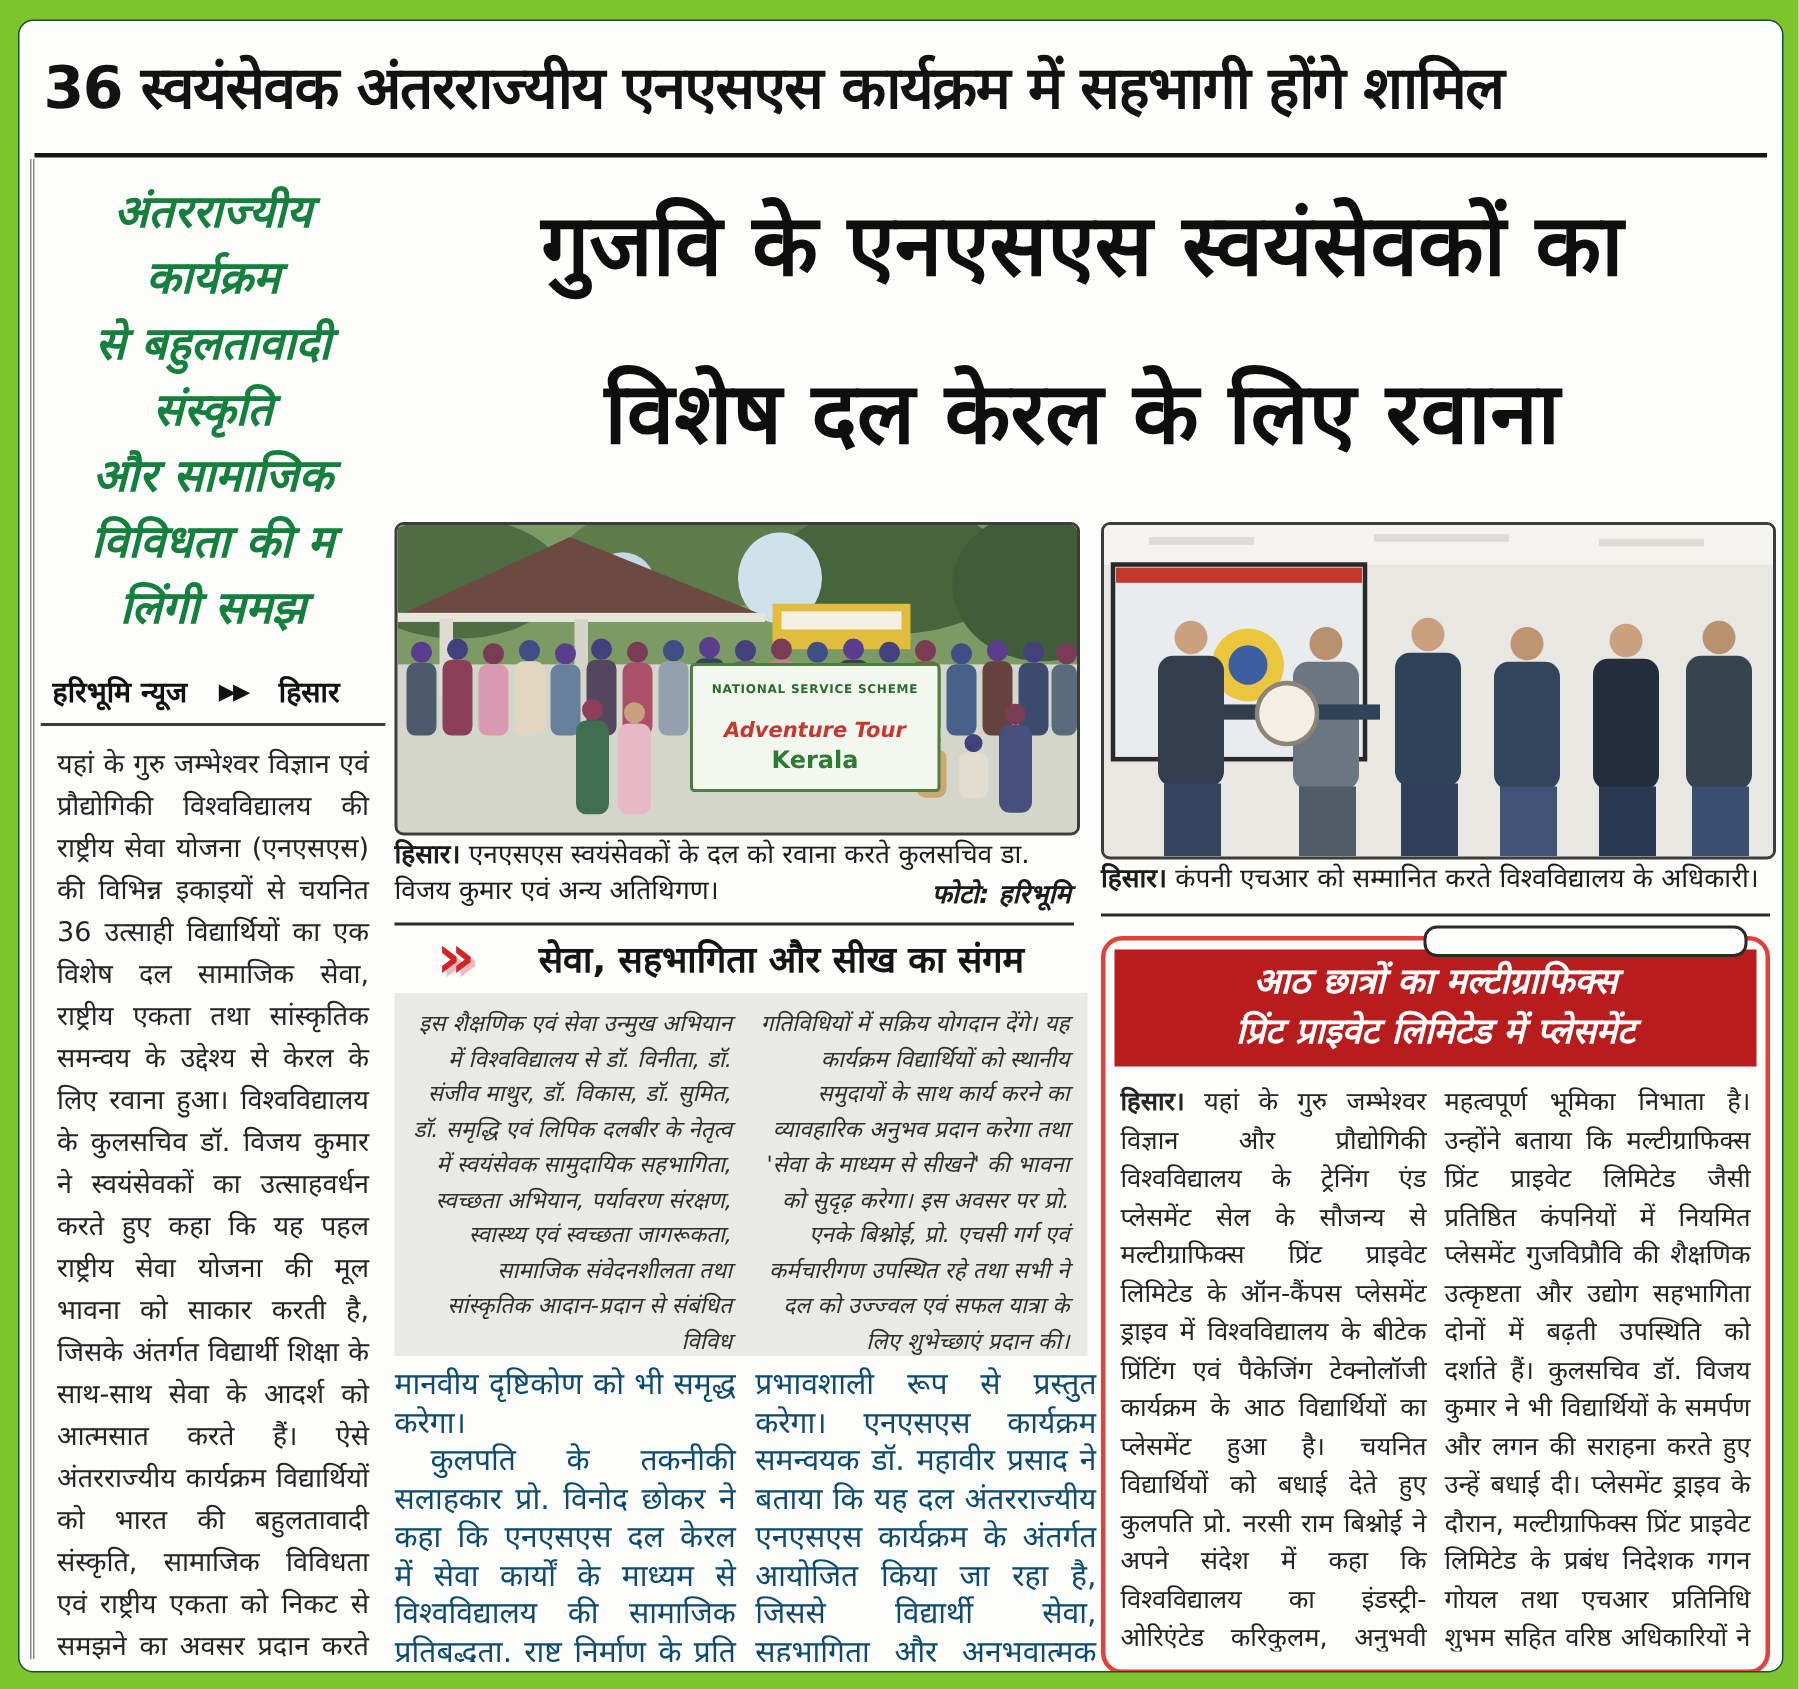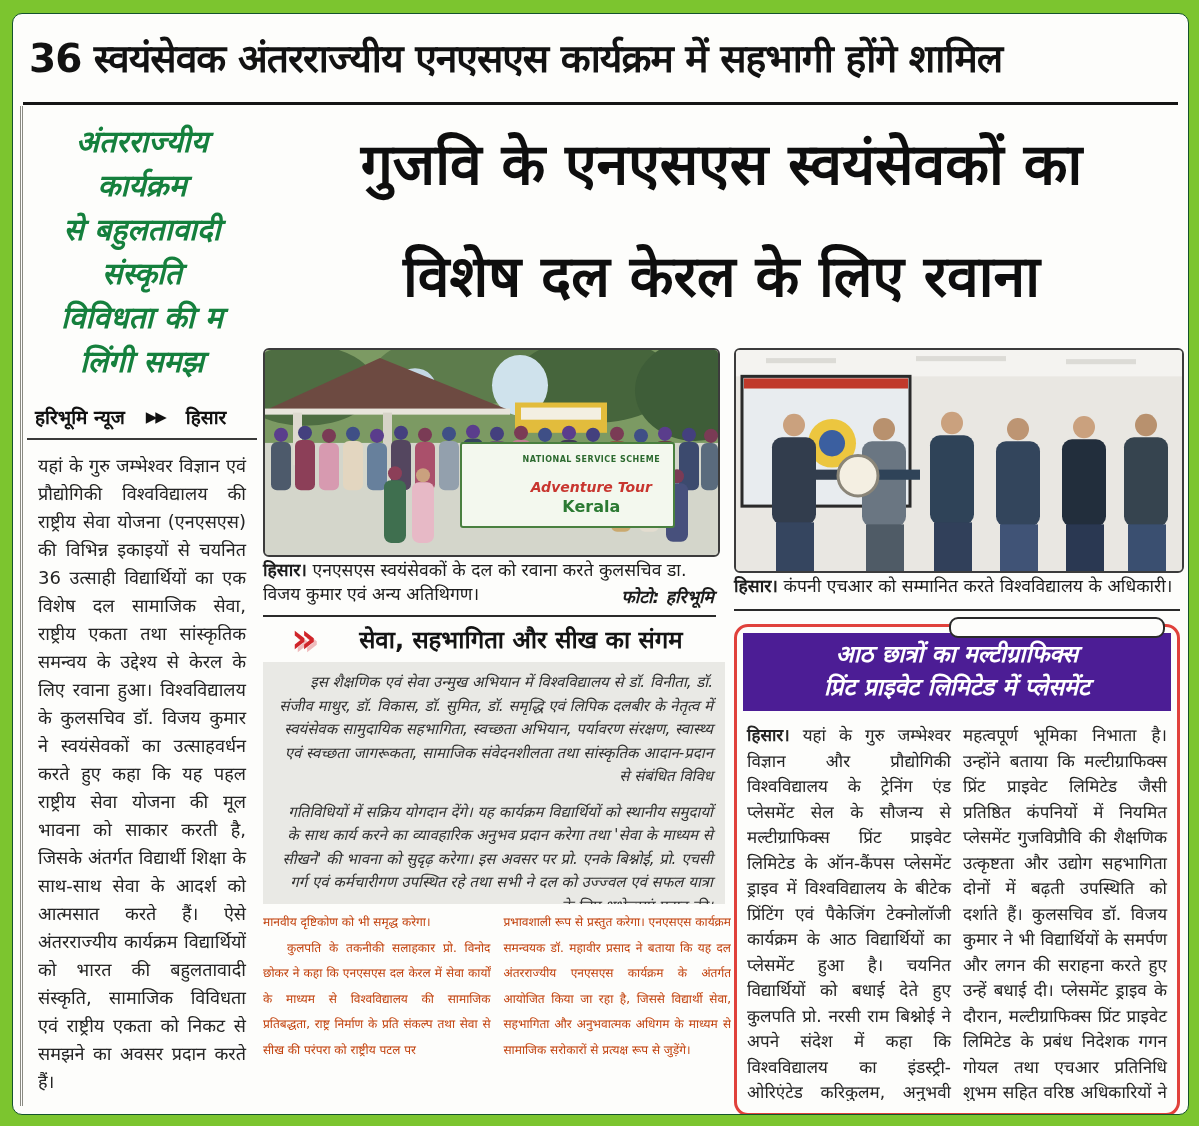--- a/index.html
+++ b/index.html
@@ -39,71 +39,72 @@
   .headline .l1,.headline .l2{font-size:57px;line-height:112px;white-space:nowrap;}
   
   .photo{position:absolute;background:#cfd3c9;border:2px solid #3c3c3c;border-radius:6px;overflow:hidden;}
   .photo-left{left:250px;top:334px;width:453px;height:205px;}
   .photo-right{left:721px;top:334px;width:446px;height:221px;}
   .photo svg{display:block;width:100%;height:100%;}
   .banner-overlay{
     position:absolute;left:43%;top:45%;width:36%;height:40%;
     background:#f3f8ee;border:2px solid #49803f;border-radius:3px;
     display:flex;flex-direction:column;align-items:center;justify-content:center;gap:2px;
-    text-align:center;overflow:hidden;padding-left:48px;
+    text-align:center;overflow:hidden;
   }
   .banner-overlay .b1{font-size:8px;font-weight:bold;color:#2c6a2f;letter-spacing:.5px;}
   .banner-overlay .b2{font-size:14px;font-weight:bold;font-style:italic;color:#c8362f;margin-top:13px;}
   .banner-overlay .b3{font-size:16px;font-weight:bold;color:#2c7a33;}
   
   .caption{position:absolute;font-size:17.5px;line-height:24px;color:#1c1c1c;
     border-bottom:2px solid #2a2a2a;padding-bottom:5px;}
   .caption-left{left:250px;top:544px;width:453px;height:52px;}
   .caption-right{left:721px;top:560px;width:446px;height:30px;}
   .caption .lead{font-weight:bold;}
   .caption .credit{position:absolute;right:2px;bottom:6px;font-weight:bold;font-style:italic;}
   
   .service-head{position:absolute;left:250px;top:604px;width:462px;height:40px;
     display:flex;align-items:center;}
   .service-head .chev{color:#d0252a;font-size:40px;font-weight:bold;line-height:30px;
     margin-left:28px;text-shadow:3px 3px 0 rgba(208,37,42,.30);}
   .service-head .t{flex:1;text-align:center;font-size:24px;font-weight:bold;color:#141414;}
   .highlight-box{position:absolute;left:250px;top:648px;width:462px;height:242px;
-    background:#e9e9e5;display:flex;gap:12px;padding:9px 12px;box-sizing:border-box;overflow:hidden;flex-direction:column;}
+    background:#e9e9e5;display:flex;gap:12px;padding:9px 12px;box-sizing:border-box;overflow:hidden;}
   .highlight-box .hcol{flex:1;font-style:italic;font-size:15px;line-height:23.5px;
     text-align:right;color:#2e2e2e;}
   .service-cols{position:absolute;left:250px;top:896px;width:468px;bottom:6px;
     display:flex;gap:13px;overflow:hidden;}
-  .service-cols .col{flex:1;font-size:12px;line-height:25.5px;text-align:justify;color:#c2410c;}
+  .service-cols .col{flex:1;font-size:20px;line-height:25.5px;text-align:justify;color:#0c4a6e;}
   .service-cols p{margin:0;}
   .service-cols .col p + p{text-indent:24px;}
   
   .placement-box{position:absolute;left:721px;top:610px;width:446px;height:492px;
     border:3px solid #e0413b;border-radius:14px;box-sizing:border-box;background:#fdfdfb;}
   .notch{position:absolute;top:-10px;right:12px;width:212px;height:17px;background:#fdfdfb;
     border:2px solid #2a2a2a;border-radius:9px;}
-  .blue-bar{margin:6px;background:#4c1d95;color:#fff;text-align:center;
+  .blue-bar{margin:6px;background:#b91c1c;color:#fff;text-align:center;
     font-weight:bold;font-style:italic;font-size:23.5px;line-height:33px;padding:5px 1px 7px;}
   .placement-cols{display:flex;gap:12px;padding:6px 10px;overflow:hidden;height:372px;}
   .placement-cols .col{flex:1;font-size:17px;line-height:25.5px;text-align:justify;color:#242424;}
   .placement-cols .lead{font-weight:bold;}
 </style>
 </head>
 <body>
 
 <div class="page">
   <div class="vrule"></div>
 
   <div class="masthead">36 स्वयंसेवक अंतरराज्यीय एनएसएस कार्यक्रम में सहभागी होंगे शामिल</div>
   <div class="masthead-rule"></div>
 
   <div class="left-rail">
     <div class="deck">
       <div>अंतरराज्यीय कार्यक्रम</div>
       <div>से बहुलतावादी संस्कृति</div>
+      <div>और सामाजिक</div>
       <div>विविधता की म</div>
       <div>लिंगी समझ</div>
     </div>
     <div class="byline">
       <span>हरिभूमि न्यूज</span>
       <span class="arrows">▶▶</span>
       <span>हिसार</span>
     </div>
     <div class="byline-rule"></div>
     <div class="rail-body">

